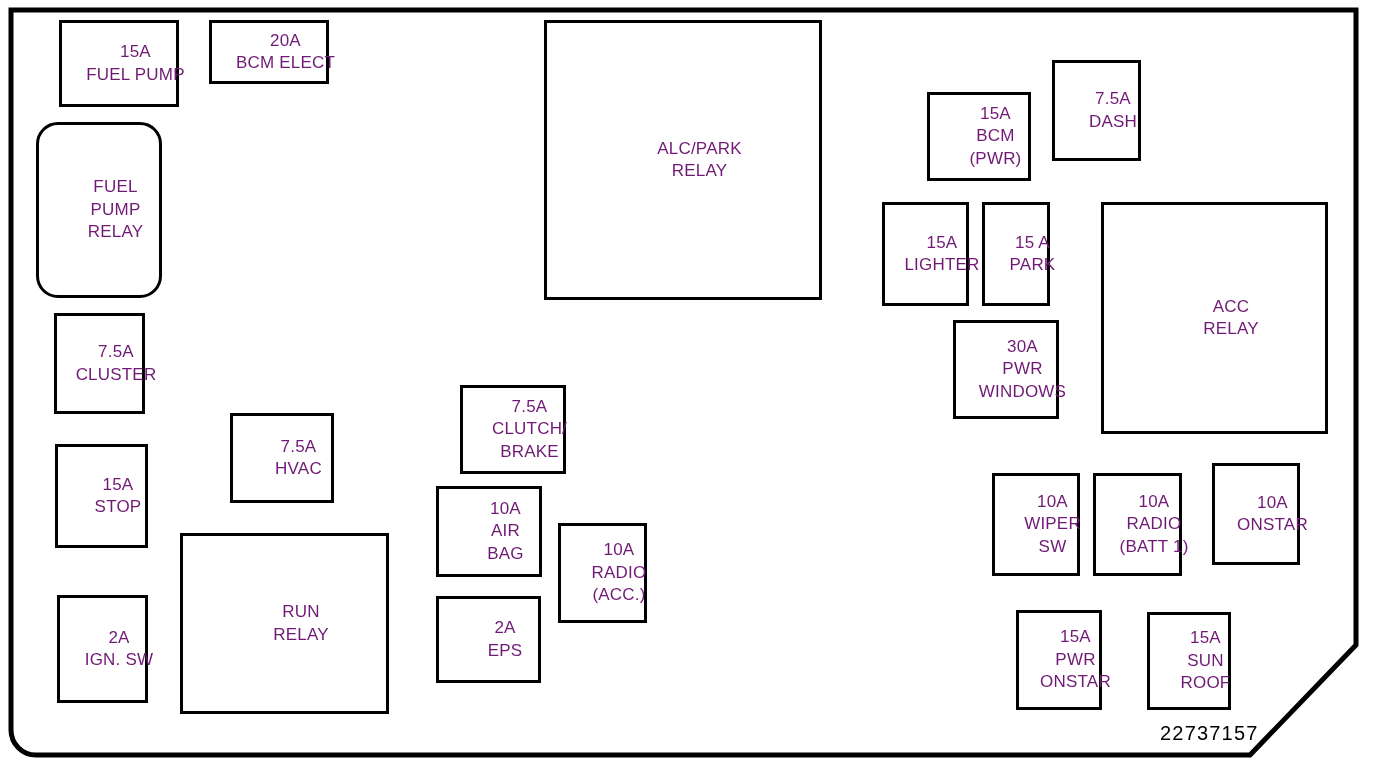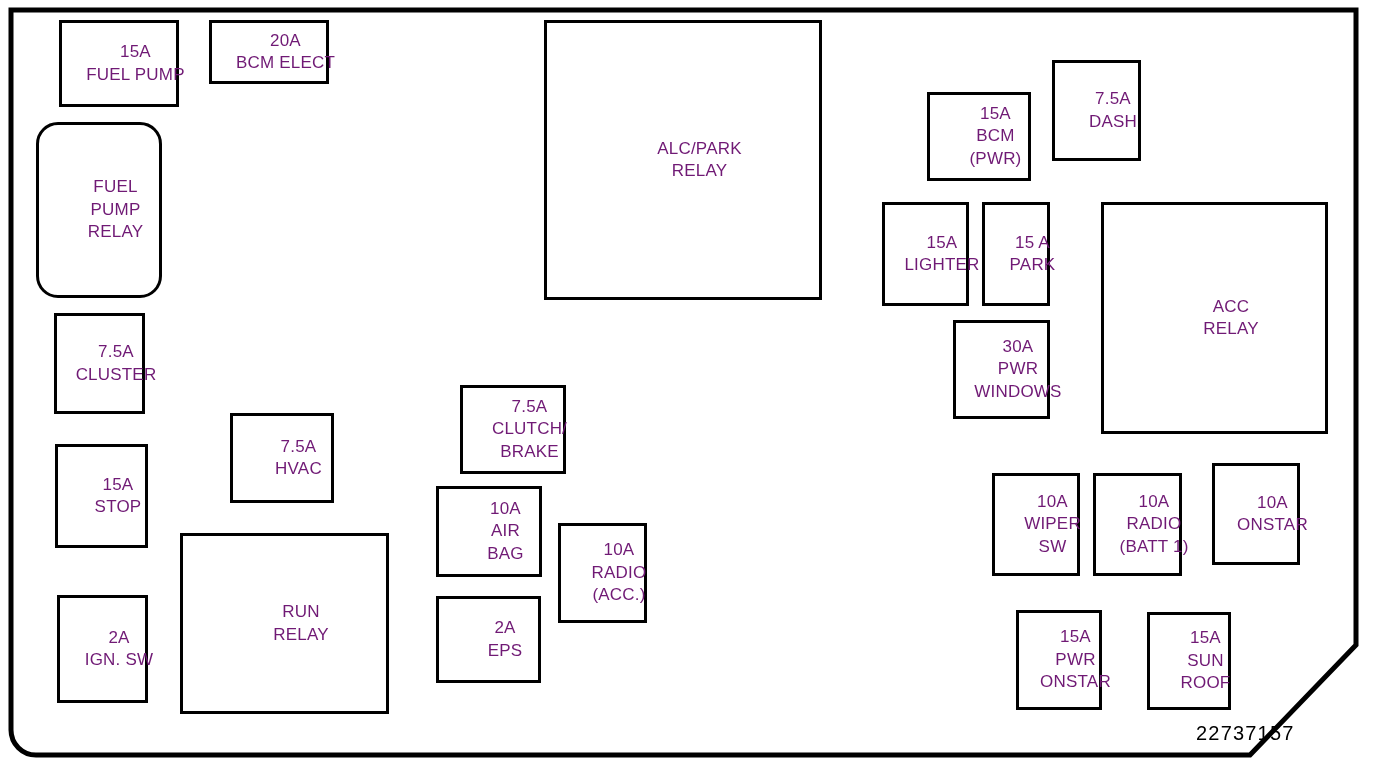--- a/index.html
+++ b/index.html
@@ -46,21 +46,20 @@
   .cell .ln {
     display: block;
   }
   .part-number {
     position: absolute;
     color: #000000;
     font-family: "Liberation Sans", sans-serif;
     font-size: 20px;
     letter-spacing: 1.2px;
     white-space: nowrap;
-    margin-left: 36px;
   }
 </style>
 </head>
 <body>
 
 <div id="diagram">
 
   <svg id="panel-outline" viewBox="0 0 1373 768" aria-hidden="true">
     <path d="M 11 10 L 1356 10 L 1356 645 L 1250 755 L 36 755 A 25 25 0 0 1 11 730 Z" fill="none" stroke="#000000" stroke-width="5" stroke-linejoin="miter"></path>
   </svg>
@@ -132,21 +131,21 @@
         <span class="ln">DASH</span>
       </div>
       <div class="cell" style="left: 882px; top: 202px; width: 87px; height: 104px;">
         <span class="ln">15A</span>
         <span class="ln">LIGHTER</span>
       </div>
       <div class="cell" style="left: 982px; top: 202px; width: 68px; height: 104px;">
         <span class="ln">15 A</span>
         <span class="ln">PARK</span>
       </div>
-      <div class="cell" style="left: 953px; top: 320px; width: 97px; height: 99px;">
+      <div class="cell" style="left: 953px; top: 320px; width: 106px; height: 99px;">
         <span class="ln">30A</span>
         <span class="ln">PWR</span>
         <span class="ln">WINDOWS</span>
       </div>
       <div class="cell" style="left: 1101px; top: 202px; width: 227px; height: 232px; align-items: center;">
         <span class="ln">ACC</span>
         <span class="ln">RELAY</span>
       </div>
       <div class="cell" style="left: 992px; top: 473px; width: 88px; height: 103px;">
         <span class="ln">10A</span>

